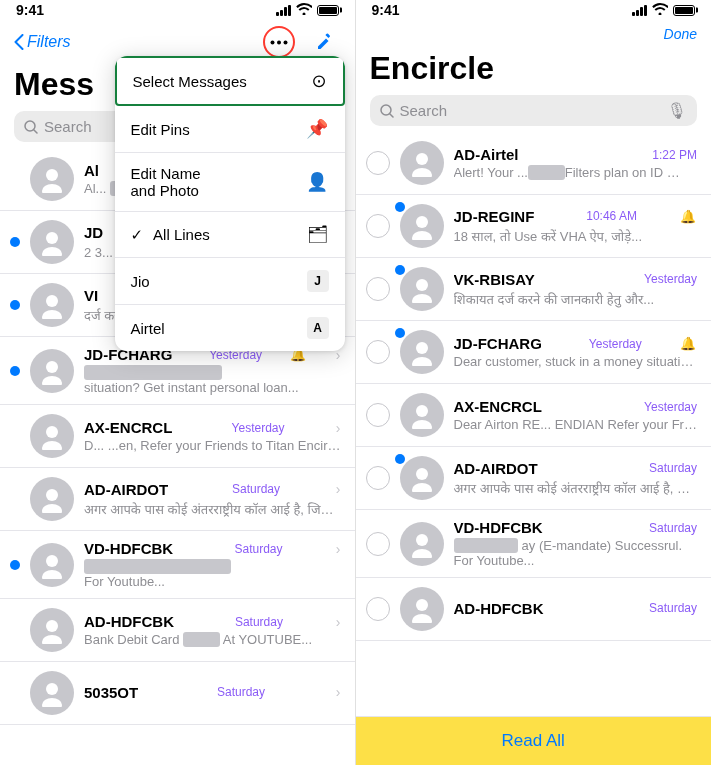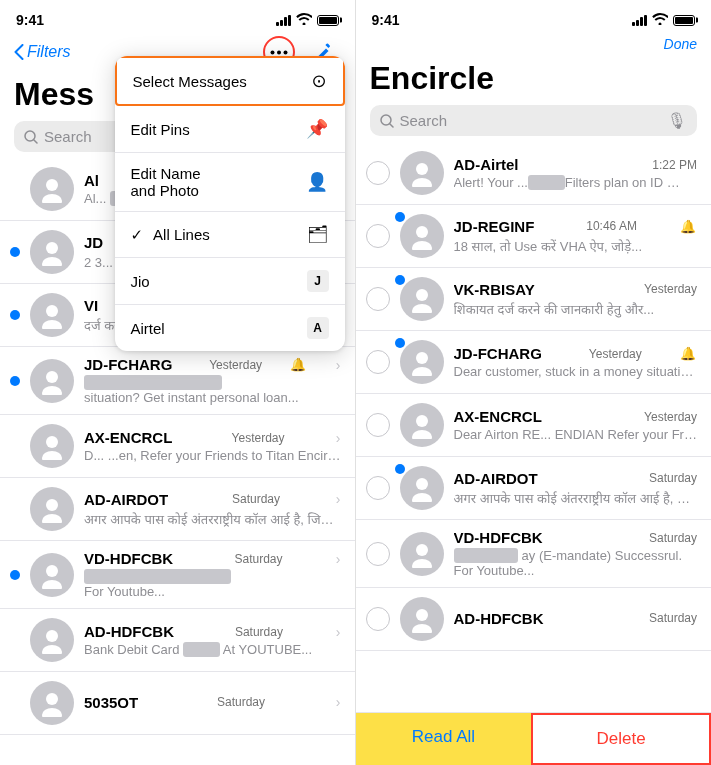--- a/index.html
+++ b/index.html
@@ -21,21 +21,21 @@
       flex-direction: column;
       overflow: hidden;
       position: relative;
     }
     .screen-left { border-right: 1px solid #e0e0e0; }
 
     .status-bar {
       display: flex;
       justify-content: space-between;
       align-items: center;
-      padding: 12px 16px 4px;
+      padding: 2px 16px 4px;
       font-size: 13px;
       font-weight: 600;
     }
     .status-bar-time { font-weight: 700; font-size: 14px; }
     .status-icons { display: flex; align-items: center; gap: 5px; }
     .signal-bars { display: flex; align-items: flex-end; gap: 1px; }
     .signal-bars span {
       background: #000;
       width: 3px;
       border-radius: 1px;
@@ -124,21 +124,21 @@
       width: 44px; height: 44px;
       background: #C7C7CC;
       border-radius: 50%;
       flex-shrink: 0;
       display: flex; align-items: center; justify-content: center;
     }
     .msg-avatar svg { width: 28px; height: 28px; fill: #fff; }
     .msg-content { flex: 1; min-width: 0; }
     .msg-header { display: flex; justify-content: space-between; align-items: center; }
     .msg-name { font-size: 15px; font-weight: 600; white-space: nowrap; overflow: hidden; text-overflow: ellipsis; }
-    .msg-time { font-size: 12px; color: #737373; white-space: nowrap; margin-left: 8px; flex-shrink: 0; }
+    .msg-time { font-size: 12px; color: #8b5cf6; white-space: nowrap; margin-left: 8px; flex-shrink: 0; }
     .msg-preview { font-size: 13px; color: #8E8E93; white-space: nowrap; overflow: hidden; text-overflow: ellipsis; margin-top: 2px; }
     .msg-chevron { color: #C7C7CC; font-size: 14px; flex-shrink: 0; }
     .msg-bell { font-size: 13px; color: #C7C7CC; flex-shrink: 0; }
 
     
     .dropdown-overlay {
       position: absolute;
       top: 56px;
       right: 10px;
       width: 230px;
@@ -185,21 +185,21 @@
       padding: 14px;
       text-align: center;
       font-size: 17px;
       cursor: pointer;
     }
     .bottom-btn.read-all { color: #007AFF; background: #fde047; }
     .bottom-btn.delete-btn { color: #FF3B30; border: 2px solid #FF3B30; }
 
     
     .select-msg-highlight {
-      border: 2px solid #f97316;
+      border: 2px solid #15803d;
       border-radius: 4px;
     }
 
     
     .three-dots-circle {
       width: 32px; height: 32px;
       border-radius: 50%;
       border: 2.5px solid #FF3B30;
       display: flex; align-items: center; justify-content: center;
       cursor: pointer;
@@ -678,15 +678,14 @@
           <span class="msg-name">AD-HDFCBK</span>
           <span class="msg-time">Saturday</span>
         </div>
         <div class="msg-preview"></div>
       </div>
     </div>
   </div>
 
   <div class="bottom-bar">
     <div class="bottom-btn read-all">Read All</div>
-    <div class="bottom-btn delete-btn">Delete</div>
   </div>
 </div>
 
 </body></html>

